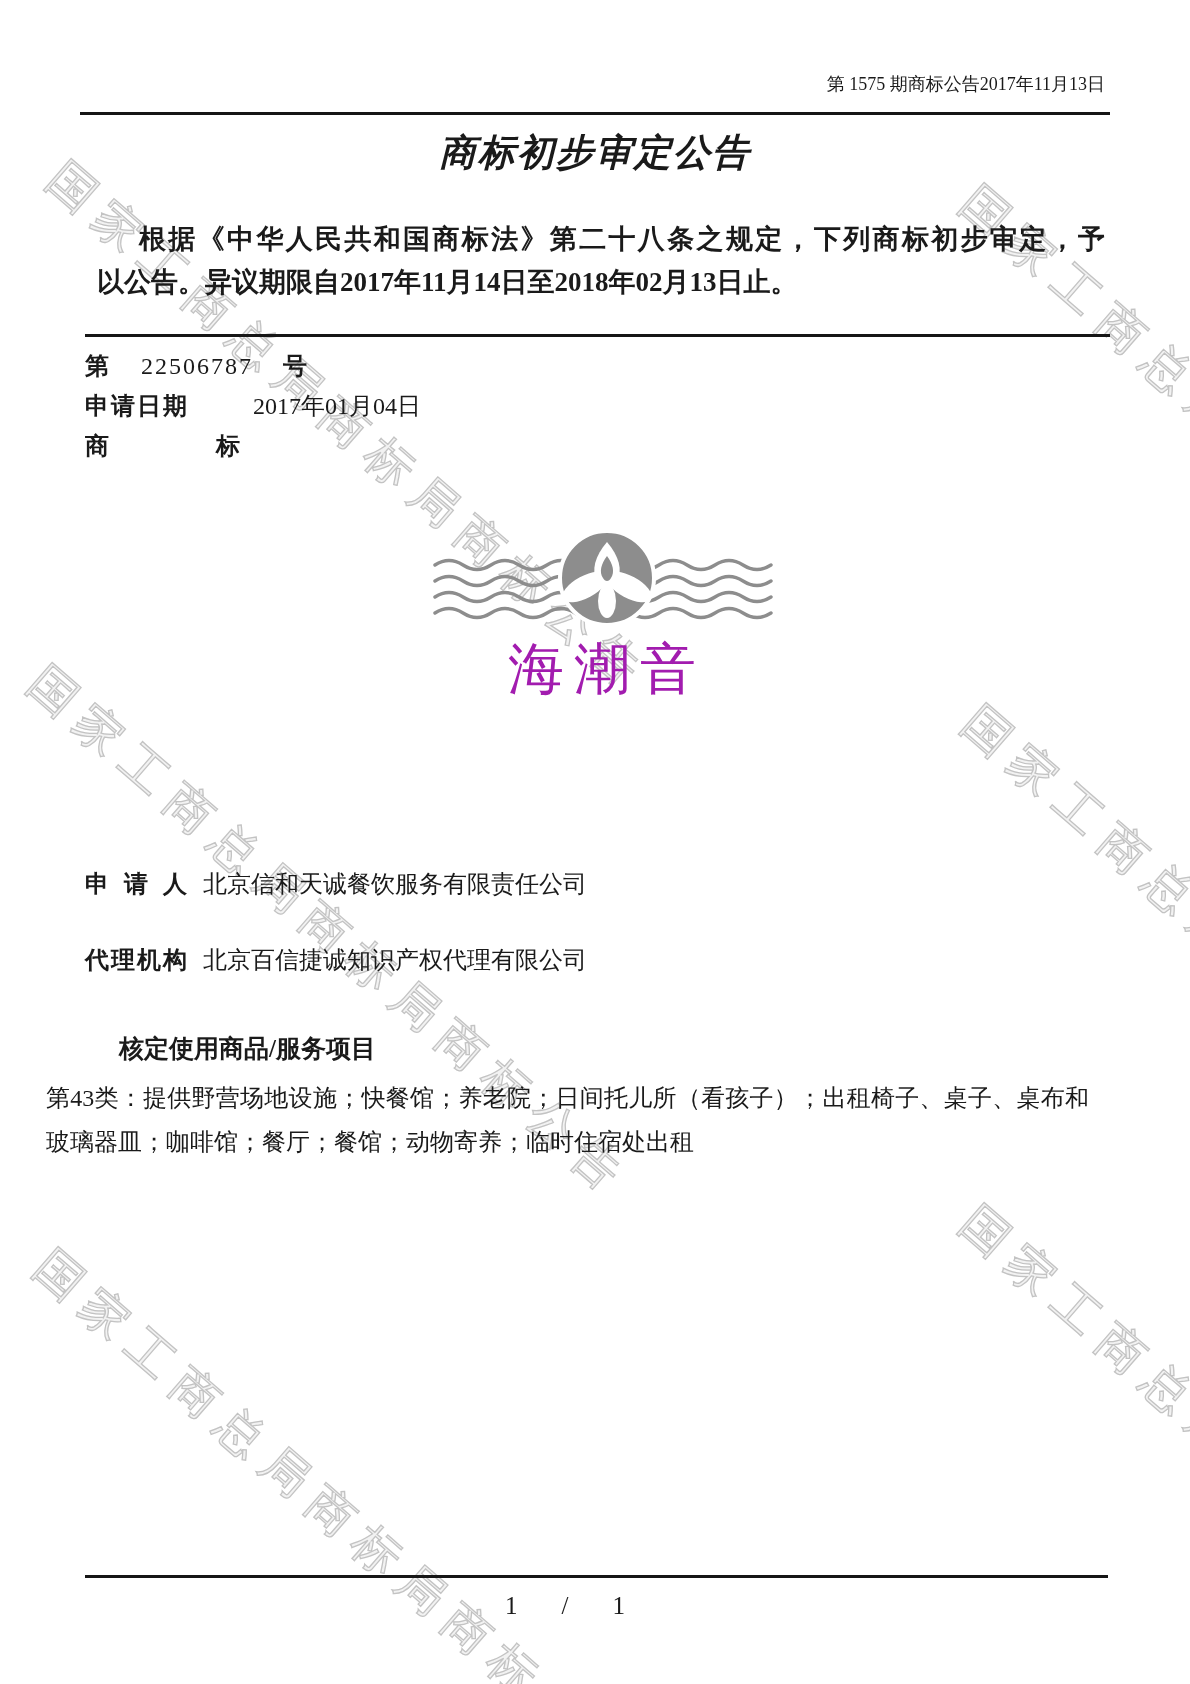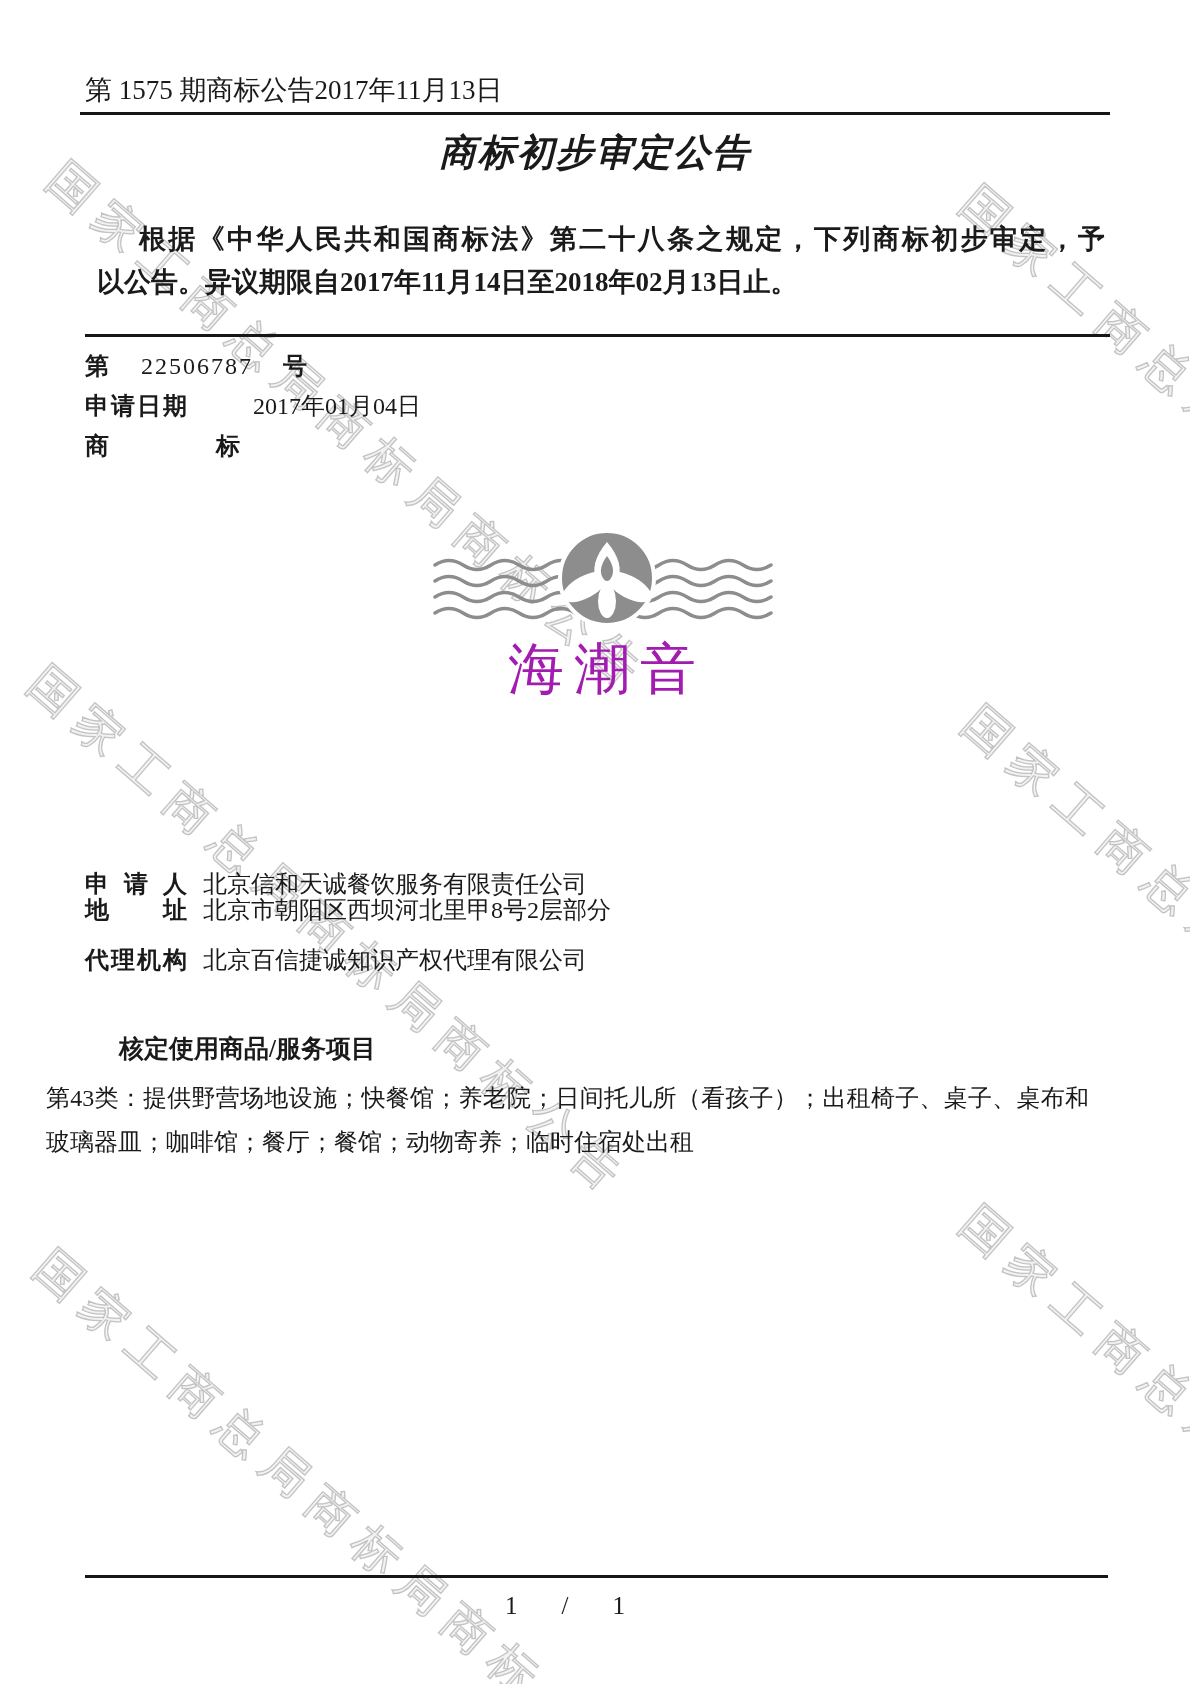--- a/index.html
+++ b/index.html
@@ -28,22 +28,22 @@
   }
   .wm1{left:75px;top:148px;}
   .wm2{left:988px;top:172px;}
   .wm3{left:56px;top:652px;}
   .wm4{left:990px;top:692px;}
   .wm5{left:62px;top:1236px;}
   .wm6{left:988px;top:1192px;}
   
   .header{
     position:absolute;top:72px;left:85px;right:85px;
-    display:flex;justify-content:flex-start;align-items:baseline;
-    font-size:27px;
+    display:flex;justify-content:flex-end;align-items:baseline;
+    font-size:18px;
   }
   .hrule{position:absolute;top:112px;left:80px;right:80px;border-top:3px solid #161616;}
   
   .title{
     position:absolute;top:128px;left:0;right:0;
     text-align:center;font-size:37px;font-weight:700;letter-spacing:2px;font-style:italic;
   }
   .para{
     position:absolute;top:198px;left:85px;width:1020px;
     font-size:27px;font-weight:700;line-height:43px;
@@ -150,24 +150,20 @@
         <path d="M175,28 C181,36 183,44 179,50 C177,54 173,54 171,50 C167,44 169,36 175,28 Z" fill="#8d8d8d"></path>
       </g>
     </svg>
   </div>
   <div class="tm-name">海潮音</div>
 
   <div class="frow approw row-applicant">
     <span class="flabel">申请人</span>
     <span class="fvalue">北京信和天诚餐饮服务有限责任公司</span>
   </div>
-  <div class="frow approw row-address">
-    <span class="flabel">地址</span>
-    <span class="fvalue">北京市朝阳区西坝河北里甲8号2层部分</span>
-  </div>
   <div class="frow approw row-agency">
     <span class="flabel">代理机构</span>
     <span class="fvalue">北京百信捷诚知识产权代理有限公司</span>
   </div>
 
   <div class="goods-heading">核定使用商品/服务项目</div>
   <div class="goods">第43类：提供野营场地设施；快餐馆；养老院；日间托儿所（看孩子）；出租椅子、桌子、桌布和玻璃器皿；咖啡馆；餐厅；餐馆；动物寄养；临时住宿处出租</div>
 
   <div class="frule"></div>
   <div class="pagenum">

